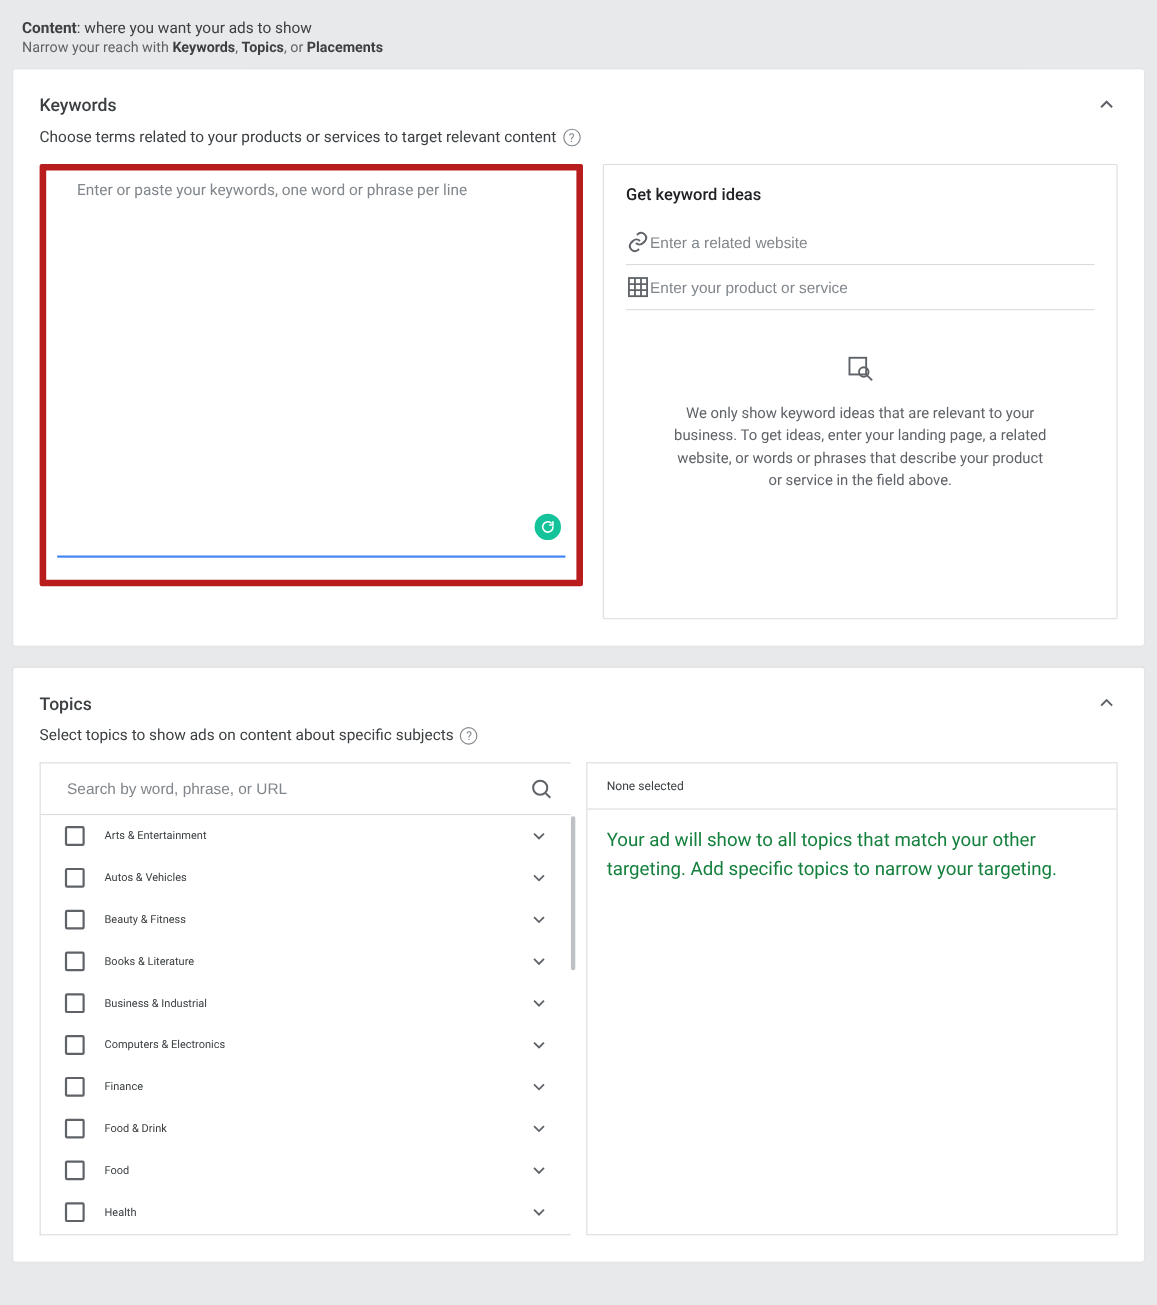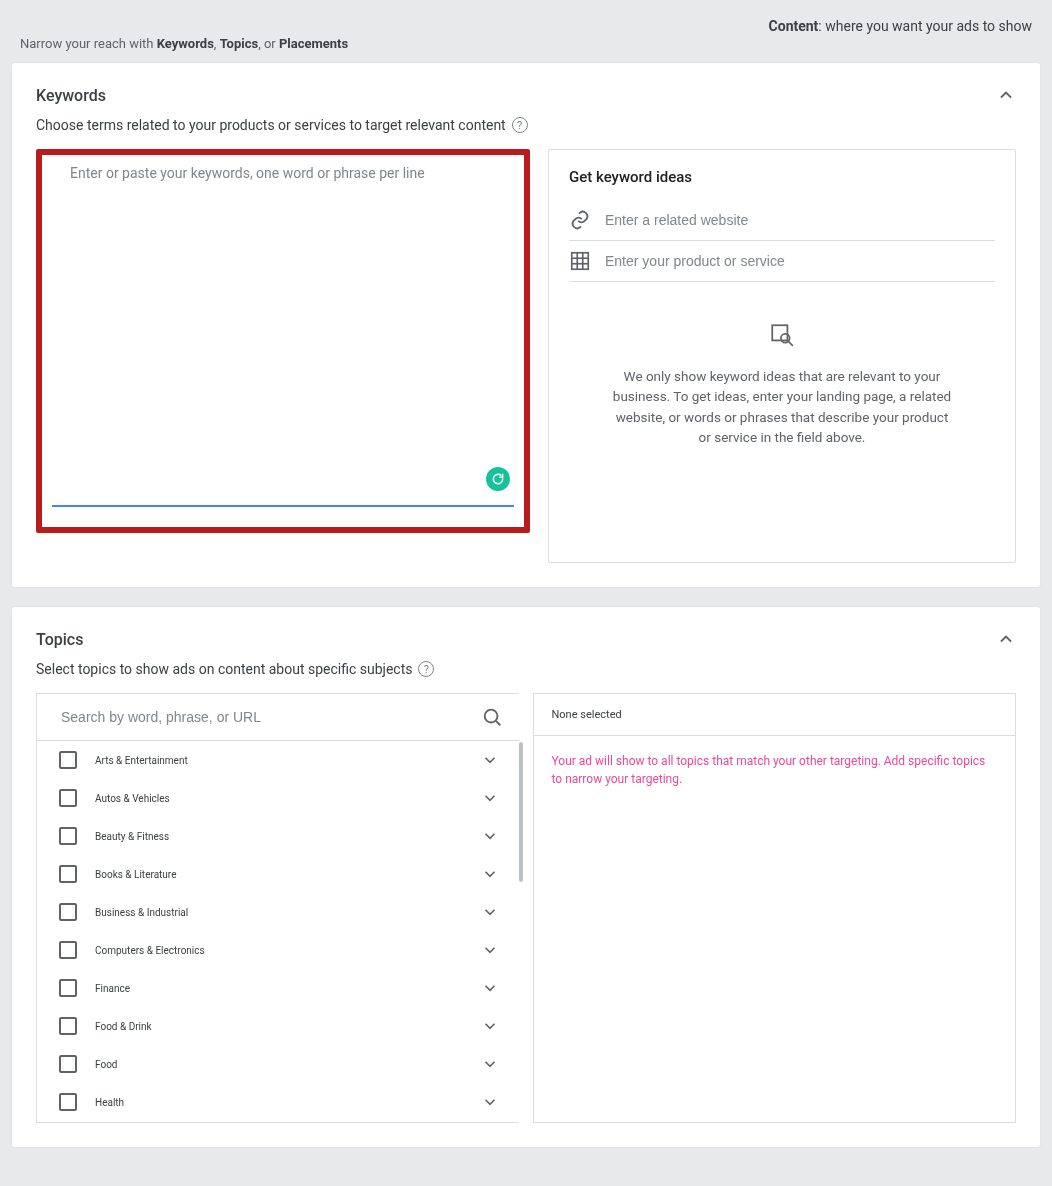--- a/index.html
+++ b/index.html
@@ -6,21 +6,21 @@
   body {
     font-family: Roboto, Arial, sans-serif;
     background: #e8e9ea;
     color: #3c4043;
     font-size: 14px;
     width: 1052px;
   }
   .header {
     padding: 18px 20px 12px 20px;
   }
-  .header .line1 { color: #3c4043; font-size: 14px; text-align: right; }
+  .header .line1 { color: #3c4043; font-size: 14px; }
   .header .line1 b { font-weight: 700; }
   .header .line2 { color: #5f6368; font-size: 13px; margin-top:2px;}
   .header .line2 b { font-weight: 700; color:#3c4043;}
   .card {
     background: #fff;
     margin: 0 12px 20px 12px;
     border-radius: 2px;
     box-shadow: 0 0 2px rgba(0,0,0,0.08);
     padding: 0;
   }
@@ -65,21 +65,21 @@
   .grammarly svg { width:14px; height:14px; }
   .ideas-box {
     flex:1;
     border:1px solid #dadce0;
     border-radius:2px;
     height:414px;
     padding:18px 20px;
   }
   .ideas-title { font-size:15px; color:#202124; font-weight:500; margin-bottom:14px;}
   .idea-input-row {
-    display:flex; align-items:center; gap:14px;
+    display:flex; align-items:center; 
     border-bottom:1px solid #dadce0; padding:9px 0;
   }
   .idea-input-row input {
     border:none; outline:none; flex:1; font-size:14px; color:#3c4043;
   }
   .idea-input-row input::placeholder { color:#80868b; }
   .ideas-empty {
     margin-top:40px; text-align:center; color:#5f6368; font-size:13.5px;
     padding: 0 40px; line-height:1.5;
   }
@@ -116,21 +116,21 @@
   .topic-label { flex:1; color:#3c4043; font-size:10px; }
   .expand-icon { color:#5f6368; }
   .scroll-thumb {
     position:absolute; right:-4px; top:48px; width:4px; height:140px;
     background:#bdc1c6; border-radius:2px;
   }
   .none-header {
     padding:14px 18px; border-bottom:1px solid #dadce0; font-size:11px; color:#3c4043;
   }
   .none-body {
-    padding:16px 18px; color:#ec4899; font-size:12px; line-height:1.5;
+    padding:16px 18px; color:#15803d; font-size:17px; line-height:1.5;
   }
   svg { display:block; }
 </style>
 </head>
 <body>
 
 <div class="header">
   <div class="line1">
     <b>Content</b><span>: where you want your ads to show</span>
   </div>

